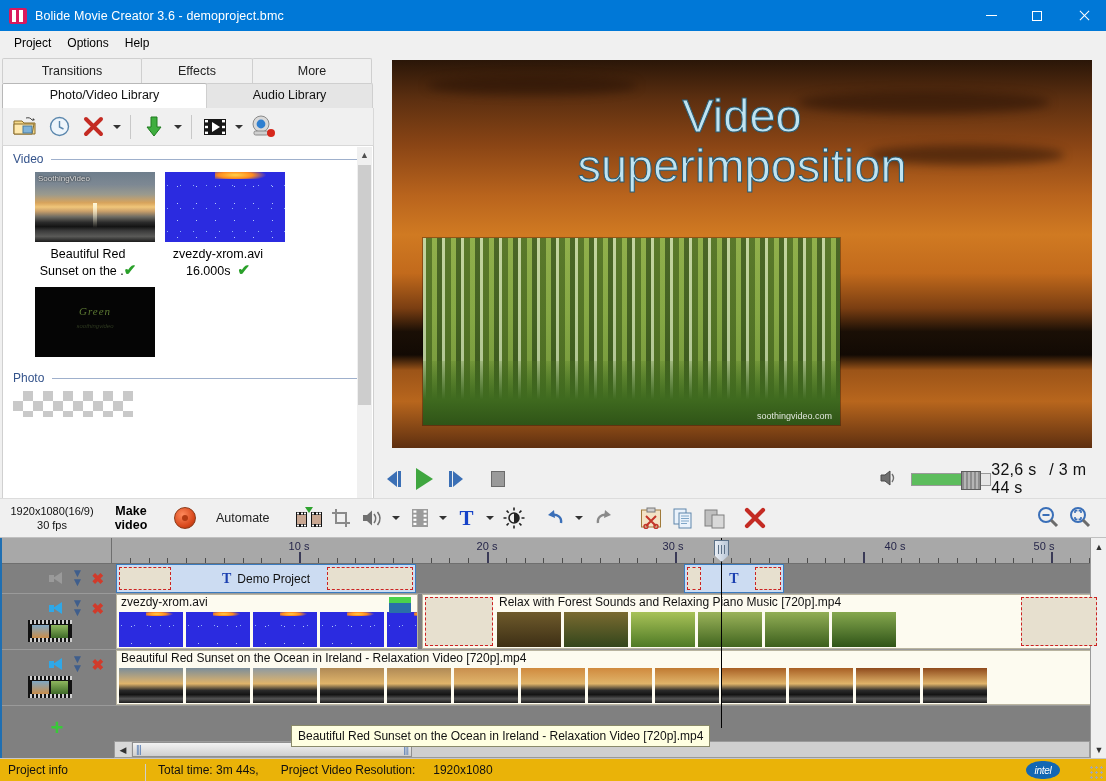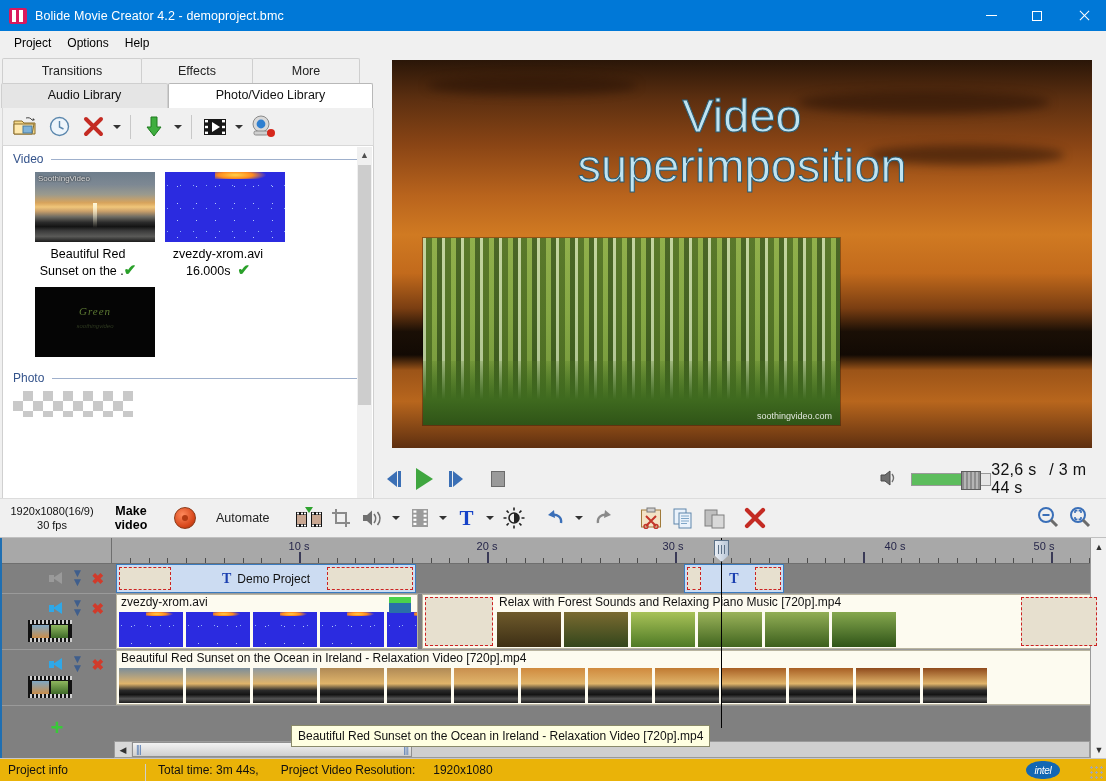--- a/index.html
+++ b/index.html
@@ -60,21 +60,21 @@
   }
   .tabrow1 { position:absolute; left:2px; top:0; display:flex; width:372px; }
   .tab-top {
     height: 25px; line-height: 24px; text-align:center;
     background: #f0f0f0; border:1px solid #cfcfcf; border-bottom:none;
     font-size:12.5px; color:#222;
     border-radius: 2px 2px 0 0;
   }
   .tab-top.t1 { width:140px; }
   .tab-top.t2 { width:112px; margin-left:-1px; }
-  .tab-top.t3 { width:108px; margin-left:-1px; }
+  .tab-top.t3 { width:120px; margin-left:-1px; }
 
   .tabrow2 { position:absolute; left:2px; top:25px; display:flex; width:372px; }
   .tab-sub {
     height: 25px; line-height: 23px; text-align:center;
     border:1px solid #cfcfcf; border-bottom:none; font-size:12.5px; color:#111;
     border-radius: 2px 2px 0 0; background:#e5e5e5;
   }
   .tab-sub.active { background:#ffffff; border-color:#b8b8b8; }
   .tab-sub.s1 { width:205px; }
   .tab-sub.s2 { width:167px; margin-left:-1px; }
@@ -414,21 +414,21 @@
     background-size:5px 5px;
   }
 </style>
 </head>
 <body>
 
 <div id="app">
 
   <div class="titlebar">
     <div class="app-icon"></div>
-    <div class="title">Bolide Movie Creator 4.2 - demoproject.bmc</div>
+    <div class="title">Bolide Movie Creator 3.6 - demoproject.bmc</div>
     <div class="win-btns">
       <div class="win-btn">
           <span class="glyph-min"></span>
         </div>
       <div class="win-btn">
           <span class="glyph-max"></span>
         </div>
       <div class="win-btn close">
           <span class="glyph-close"></span>
         </div>
@@ -443,22 +443,22 @@
 
   <div class="libpanel">
 
     <div class="tabrow1">
       <div class="tab-top t1">Transitions</div>
       <div class="tab-top t2">Effects</div>
       <div class="tab-top t3">More</div>
     </div>
 
     <div class="tabrow2">
+      <div class="tab-sub s1 active">Photo/Video Library</div>
       <div class="tab-sub s2">Audio Library</div>
-      <div class="tab-sub s1 active">Photo/Video Library</div>
     </div>
 
     <div class="toolbar-lib">
       <div class="tb-btn">
         <svg width="24" height="21" viewBox="0 0 24 21">
             <path d="M1 5h8l2 2h11v11H1z" fill="#f5d98a" stroke="#8a6d2b"></path>
             <path d="M1 8h20l-2 10H1z" fill="#ffe9ae" stroke="#8a6d2b"></path>
             <rect x="10" y="10" width="9" height="7" fill="#7fb2d8" stroke="#4a7b9e"></rect>
             <path d="M13 2a5 4 0 0 1 6 2" stroke="#444" fill="none"></path>
             <path d="M20 2l-1 3 3-1z" fill="#444"></path>

